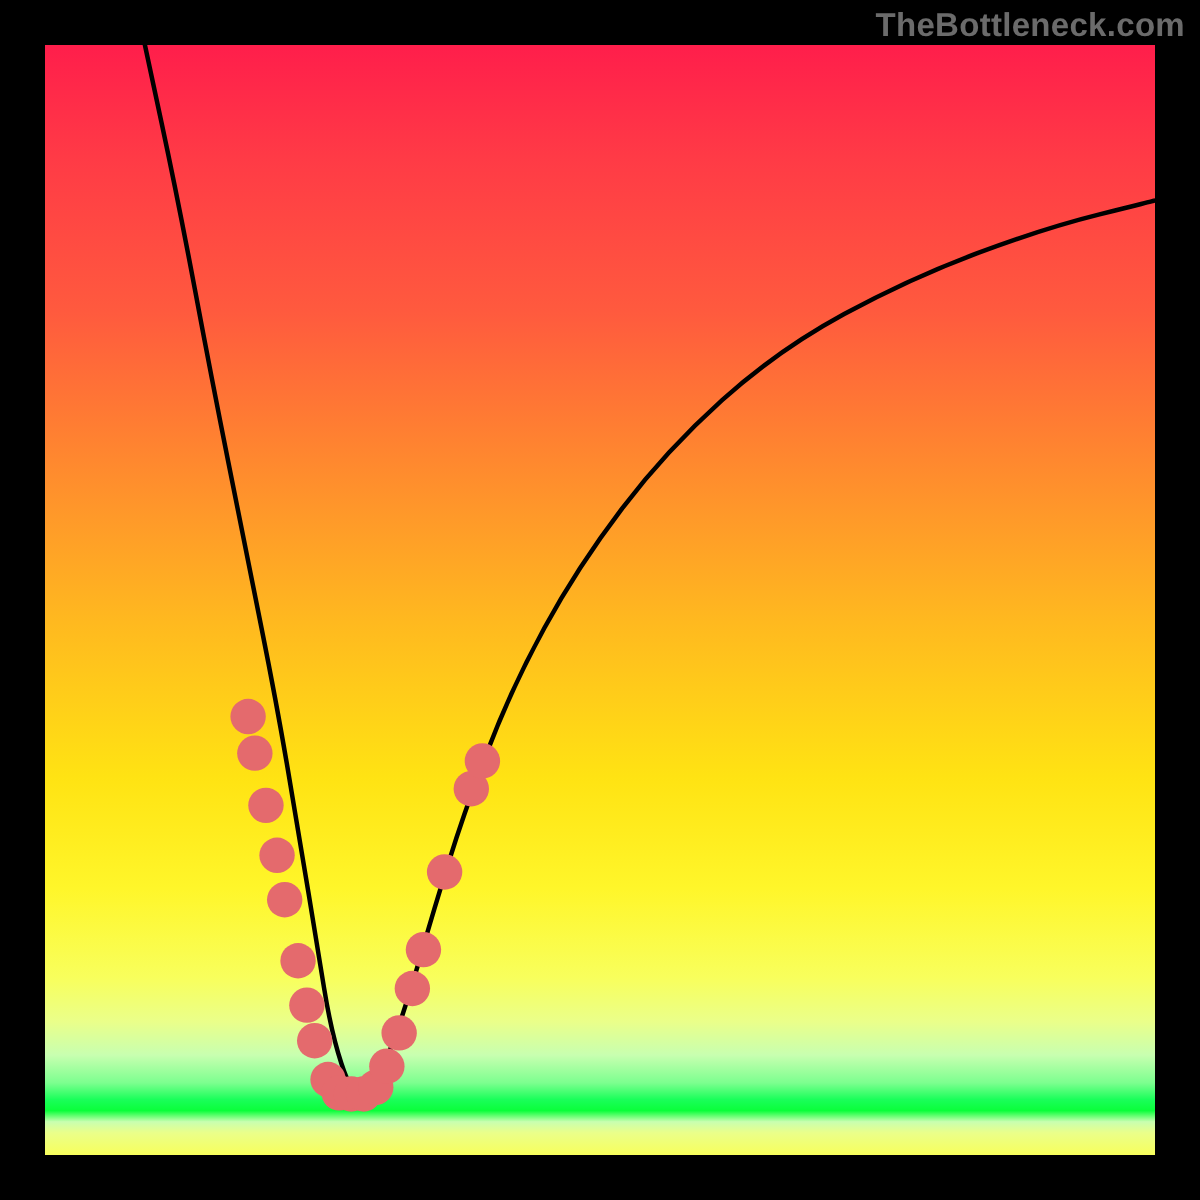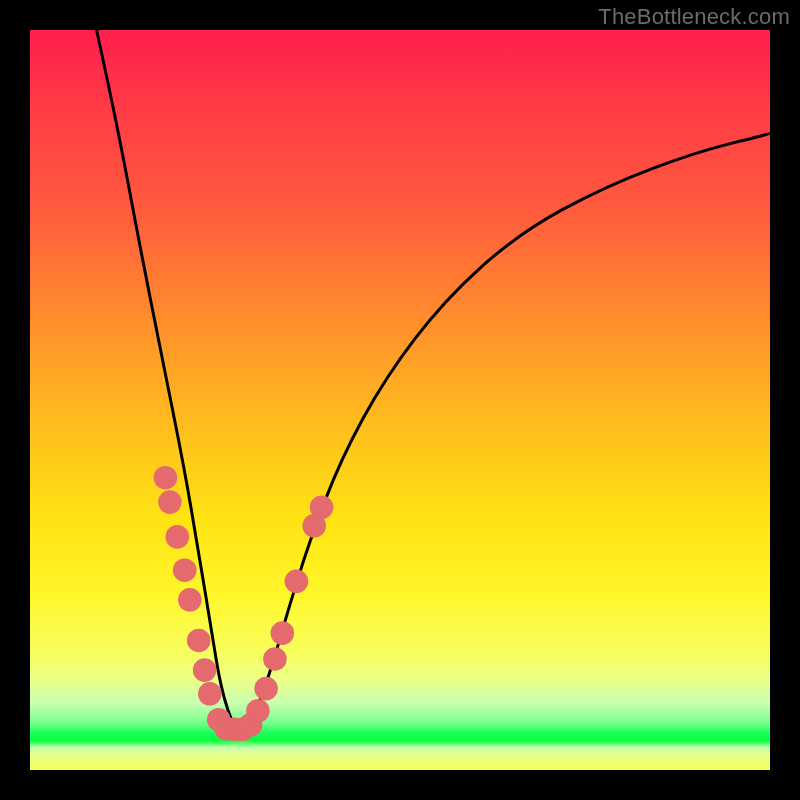--- a/index.html
+++ b/index.html
@@ -43,21 +43,21 @@
       #eaff8a 98%,
       #f8ff5c 100%
     );
   }
   .watermark {
     position: absolute;
     top: 4px;
     right: 10px;
     color: #6b6b6b;
     font-size: 22px;
-    font-weight: 400;
+    font-weight: 700;
     letter-spacing: 0.2px;
     user-select: none;
   }
   svg.curves {
     position: absolute;
     left: 0;
     top: 0;
     width: 740px;
     height: 740px;
     overflow: visible;

